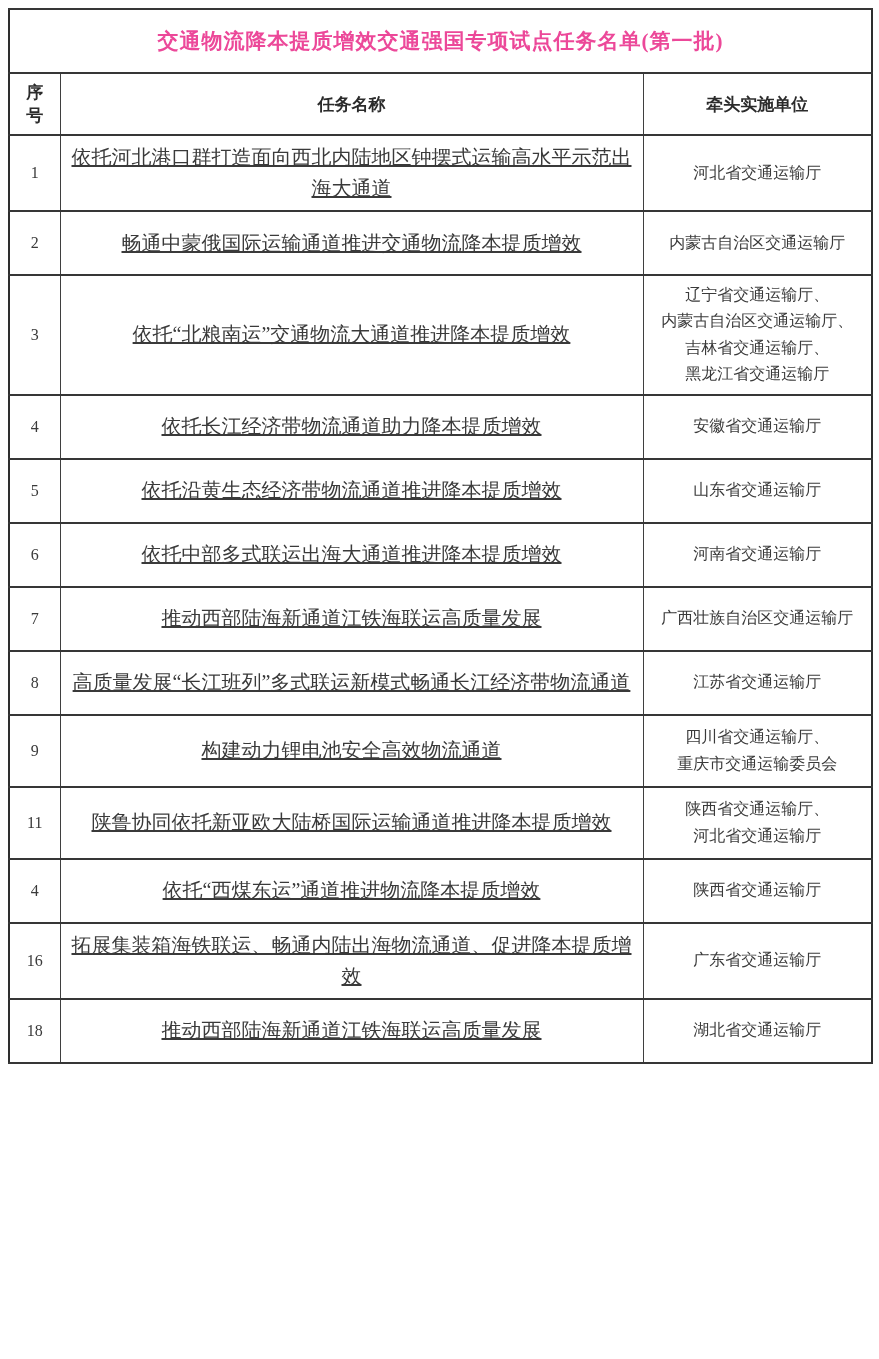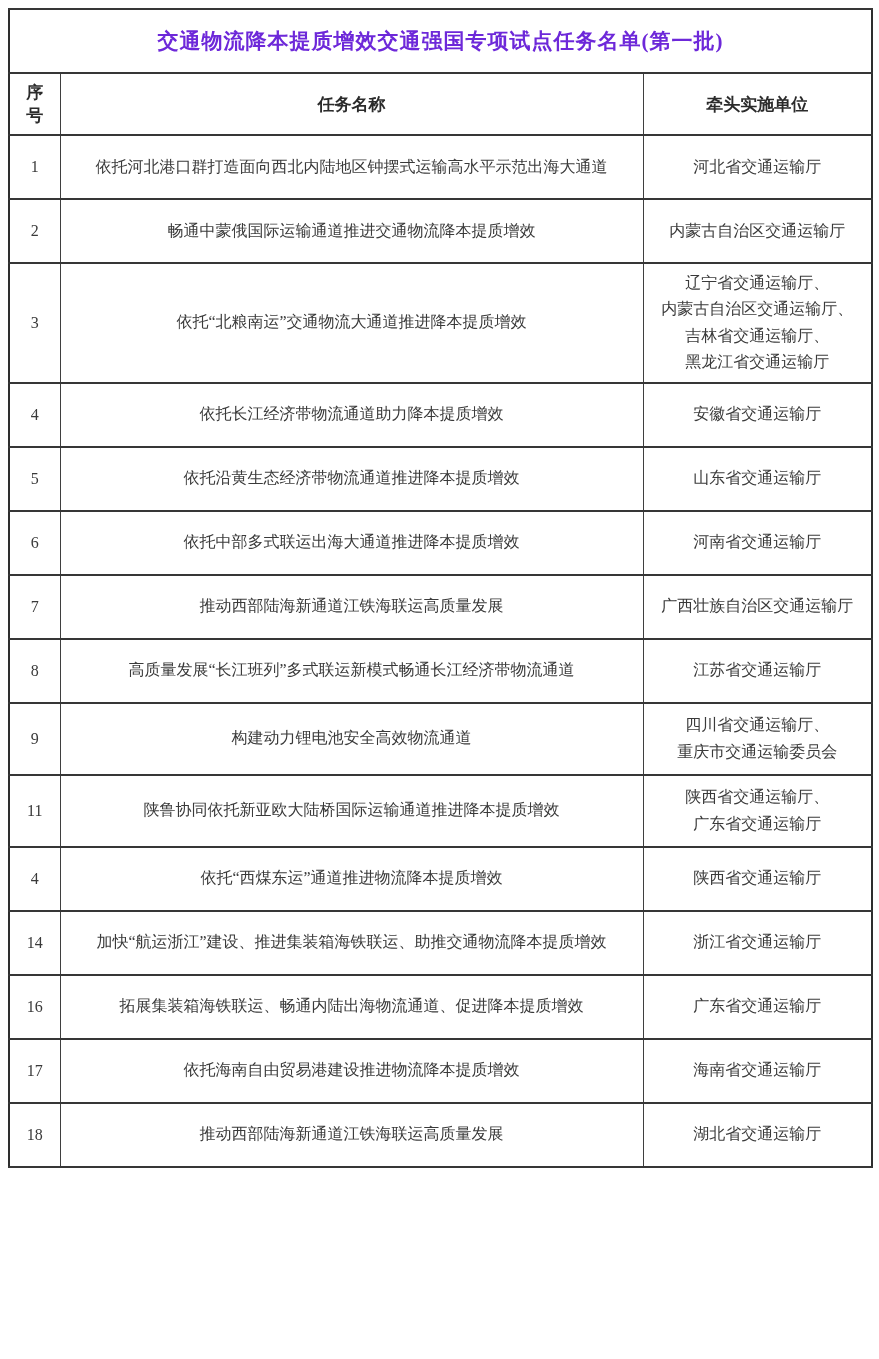--- a/index.html
+++ b/index.html
@@ -34,40 +34,41 @@
     padding: 6px 10px;
     text-align: center;
     vertical-align: middle;
     background: #ffffff;
     font-weight: normal;
   }
   .title-row th {
     height: 50px;
     font-size: 21px;
     font-weight: bold;
-    color: #6d28d9;
+    color: #ec4899;
     letter-spacing: 1px;
   }
   .header-row th {
     height: 48px;
     font-size: 17px;
     font-weight: bold;
     color: #2b2b2b;
   }
   .row-std  { height: 64px; }
   .row-tall { height: 72px; }
   .row-xtall{ height: 104px; }
   .no-cell {
     font-size: 16px;
     font-family: "Liberation Serif", "DejaVu Serif", serif;
   }
   .task-cell {
-    font-size: 16px;
+    font-size: 20px;
     line-height: 1.55;
     padding: 6px 14px;
+    text-decoration: underline;
   }
   .unit-cell {
     font-size: 16px;
     line-height: 1.65;
     white-space: pre-line;
     padding: 6px 6px;
   }
 </style>
 </head>
 <body>
@@ -136,41 +137,31 @@
         <tr class="row-tall">
       <td class="no-cell">9</td>
       <td class="task-cell">构建动力锂电池安全高效物流通道</td>
       <td class="unit-cell">四川省交通运输厅、
 重庆市交通运输委员会</td>
     </tr>
         <tr class="row-tall">
       <td class="no-cell">11</td>
       <td class="task-cell">陕鲁协同依托新亚欧大陆桥国际运输通道推进降本提质增效</td>
       <td class="unit-cell">陕西省交通运输厅、
-广东省交通运输厅</td>
+河北省交通运输厅</td>
     </tr>
         <tr class="row-std">
       <td class="no-cell">4</td>
       <td class="task-cell">依托“西煤东运”通道推进物流降本提质增效</td>
       <td class="unit-cell">陕西省交通运输厅</td>
     </tr>
         <tr class="row-std">
-      <td class="no-cell">14</td>
-      <td class="task-cell">加快“航运浙江”建设、推进集装箱海铁联运、助推交通物流降本提质增效</td>
-      <td class="unit-cell">浙江省交通运输厅</td>
-    </tr>
-        <tr class="row-std">
       <td class="no-cell">16</td>
       <td class="task-cell">拓展集装箱海铁联运、畅通内陆出海物流通道、促进降本提质增效</td>
       <td class="unit-cell">广东省交通运输厅</td>
-    </tr>
-        <tr class="row-std">
-      <td class="no-cell">17</td>
-      <td class="task-cell">依托海南自由贸易港建设推进物流降本提质增效</td>
-      <td class="unit-cell">海南省交通运输厅</td>
     </tr>
         <tr class="row-std">
       <td class="no-cell">18</td>
       <td class="task-cell">推动西部陆海新通道江铁海联运高质量发展</td>
       <td class="unit-cell">湖北省交通运输厅</td>
     </tr>
       </tbody>
   </table>
 
 </div>

